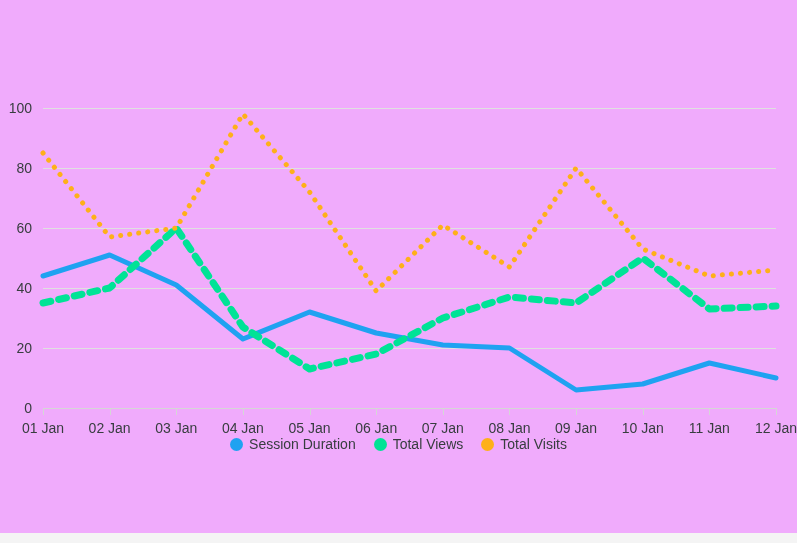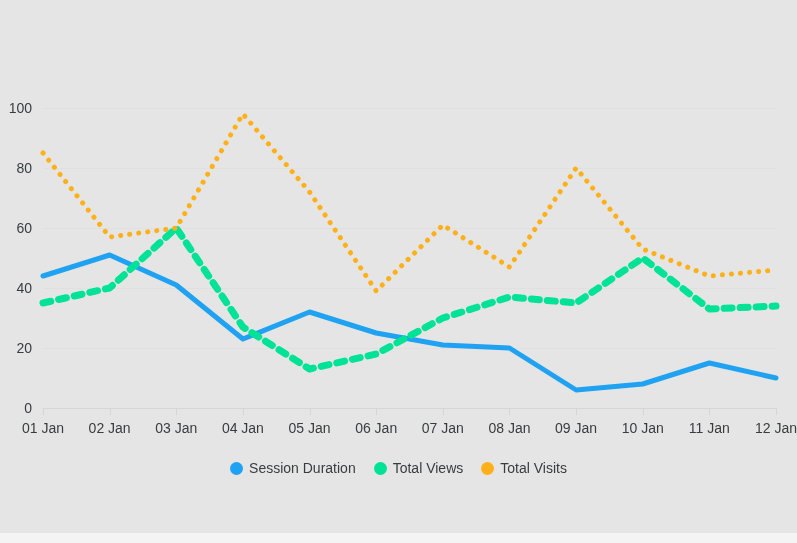--- a/index.html
+++ b/index.html
@@ -6,21 +6,21 @@
   html, body {
     margin: 0; padding: 0;
     width: 797px; height: 543px;
     background: #ffffff;
     font-family: "Liberation Sans", sans-serif;
   }
   #chart-root {
     position: relative;
     width: 797px;
     height: 543px;
-    background: #e5e5e5;
+    background: #f0abfc;
     overflow: hidden;
     text-decoration: underline;
   }
   #plot-wrap {
     position: absolute;
     left: 0; top: 0;
     width: 797px;
     height: 497px;
   }
   svg#chart-svg { display: block; }
@@ -32,21 +32,21 @@
   .y-label { text-anchor: end; }
   .x-label { text-anchor: middle; }
   .gridline { stroke: #e0e0e0; stroke-width: 1; shape-rendering: crispEdges; }
   .axis-base { stroke: #d6d6d6; stroke-width: 1; shape-rendering: crispEdges; }
   .tick-mark { stroke: #d6d6d6; stroke-width: 1; shape-rendering: crispEdges; }
   .series-path { fill: none; stroke-linecap: round; stroke-linejoin: round; }
 
   #legend {
     position: absolute;
     left: 0;
-    top: 460px;
+    top: 436px;
     width: 797px;
     display: flex;
     justify-content: center;
     align-items: center;
     gap: 18px;
   }
   .legend-item {
     display: flex;
     align-items: center;
     gap: 6px;

